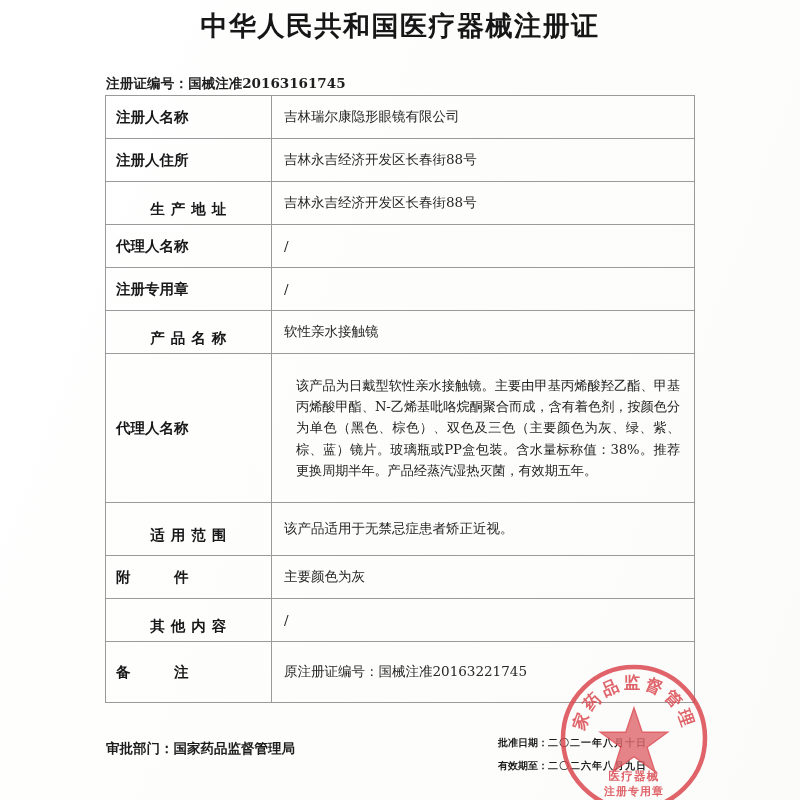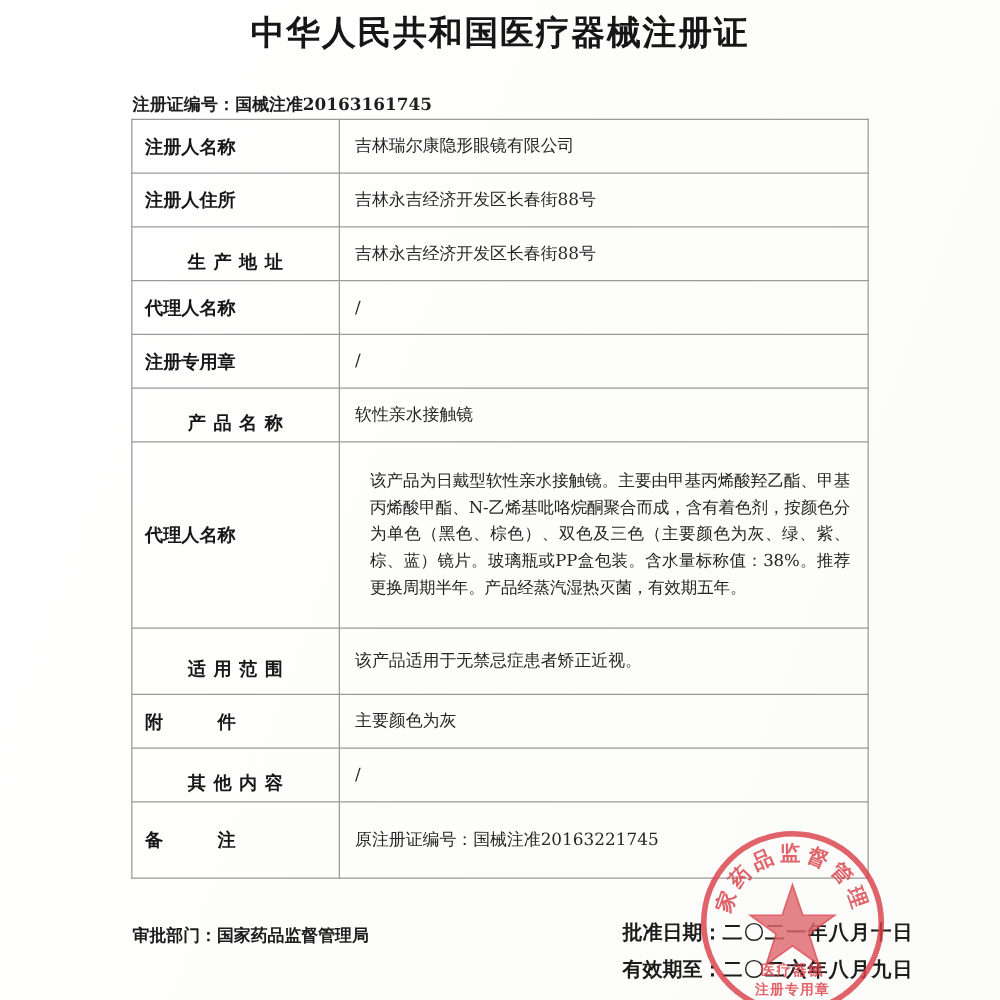--- a/index.html
+++ b/index.html
@@ -137,21 +137,21 @@
     font-family: "DejaVu Serif", "Liberation Serif", serif;
     font-size: 13.5px;
     font-weight: bold;
     color: #1c1c1c;
   }
   .footer-right {
     position: absolute;
     left: 498px;
     top: 0px;
     font-family: "DejaVu Serif", "Liberation Serif", serif;
-    font-size: 16px;
+    font-size: 10px;
     font-weight: bold;
     color: #1c1c1c;
   }
   .footer-right .line {
     margin-bottom: 9px;
     white-space: nowrap;
   }
   .footer-right .dval {
     font-weight: bold;
     letter-spacing: 1px;

